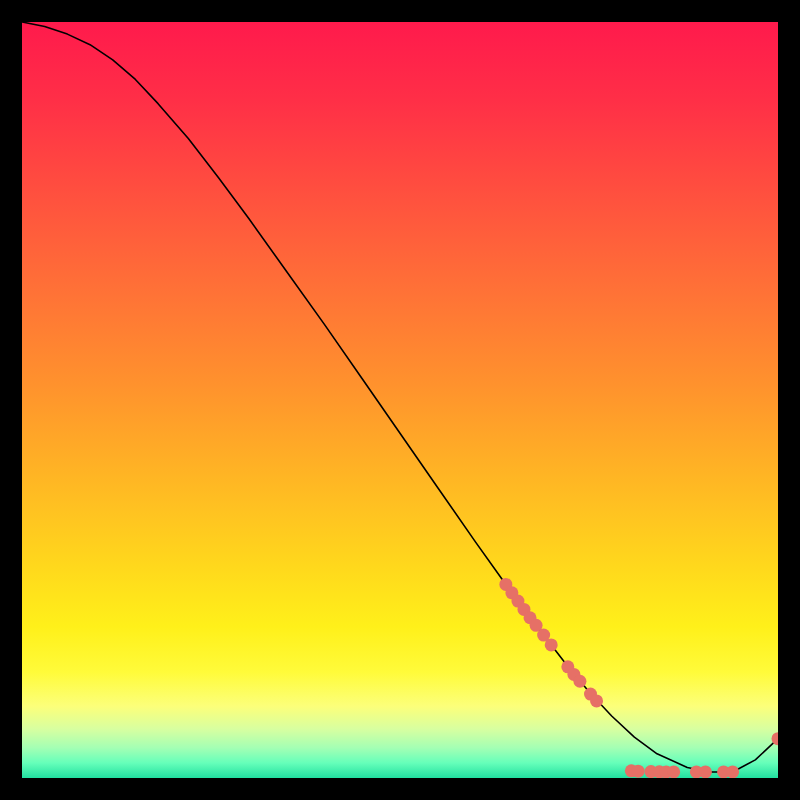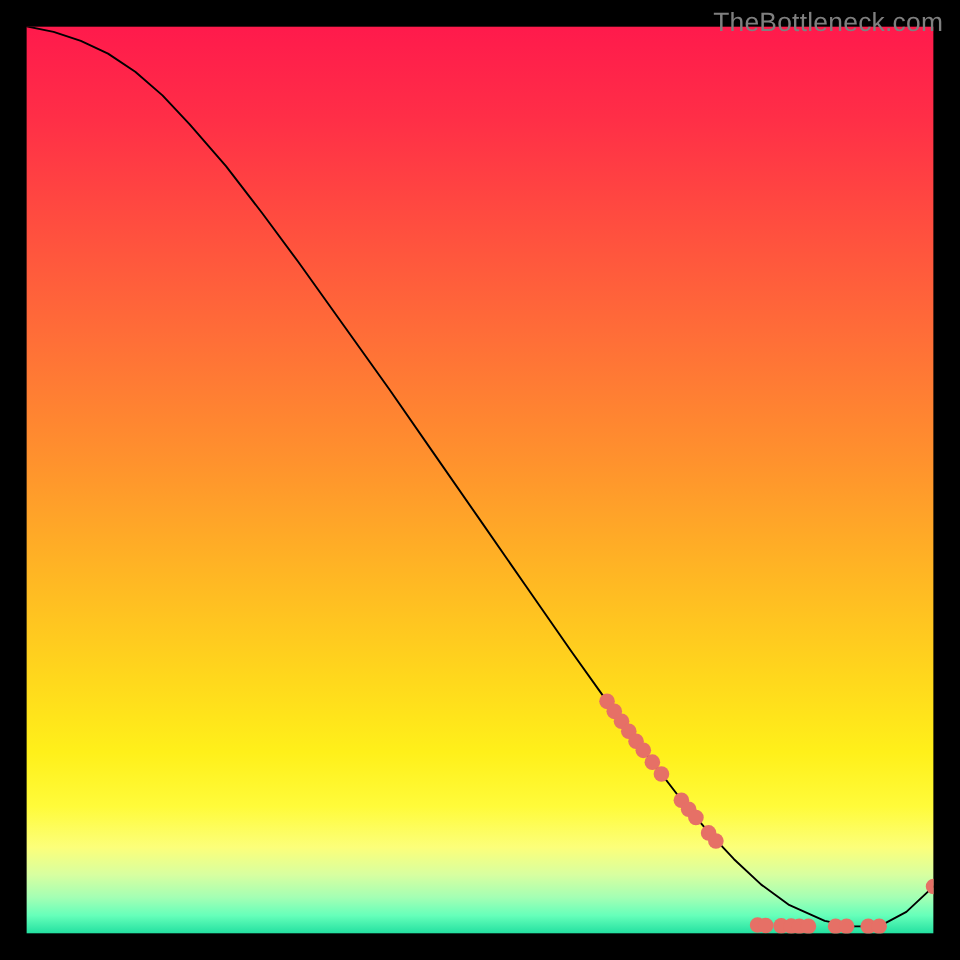--- a/index.html
+++ b/index.html
@@ -35,21 +35,20 @@
     height: 756px;
   }
   svg {
     display: block;
   }
 </style>
 </head>
 <body>
 
 <div class="frame">
-  <div class="watermark">TheBottleneck.com</div>
   <div class="plot">
     <svg id="chart-svg" width="756" height="756" viewBox="0 0 756 756">
       <defs>
         <linearGradient id="bg-grad" x1="0" y1="0" x2="0" y2="1">
             <stop offset="0.00%" stop-color="#ff1a4c"></stop>
             <stop offset="10.00%" stop-color="#ff2e47"></stop>
             <stop offset="22.00%" stop-color="#ff4e3f"></stop>
             <stop offset="35.00%" stop-color="#ff7037"></stop>
             <stop offset="48.00%" stop-color="#ff922d"></stop>
             <stop offset="60.00%" stop-color="#ffb524"></stop>

